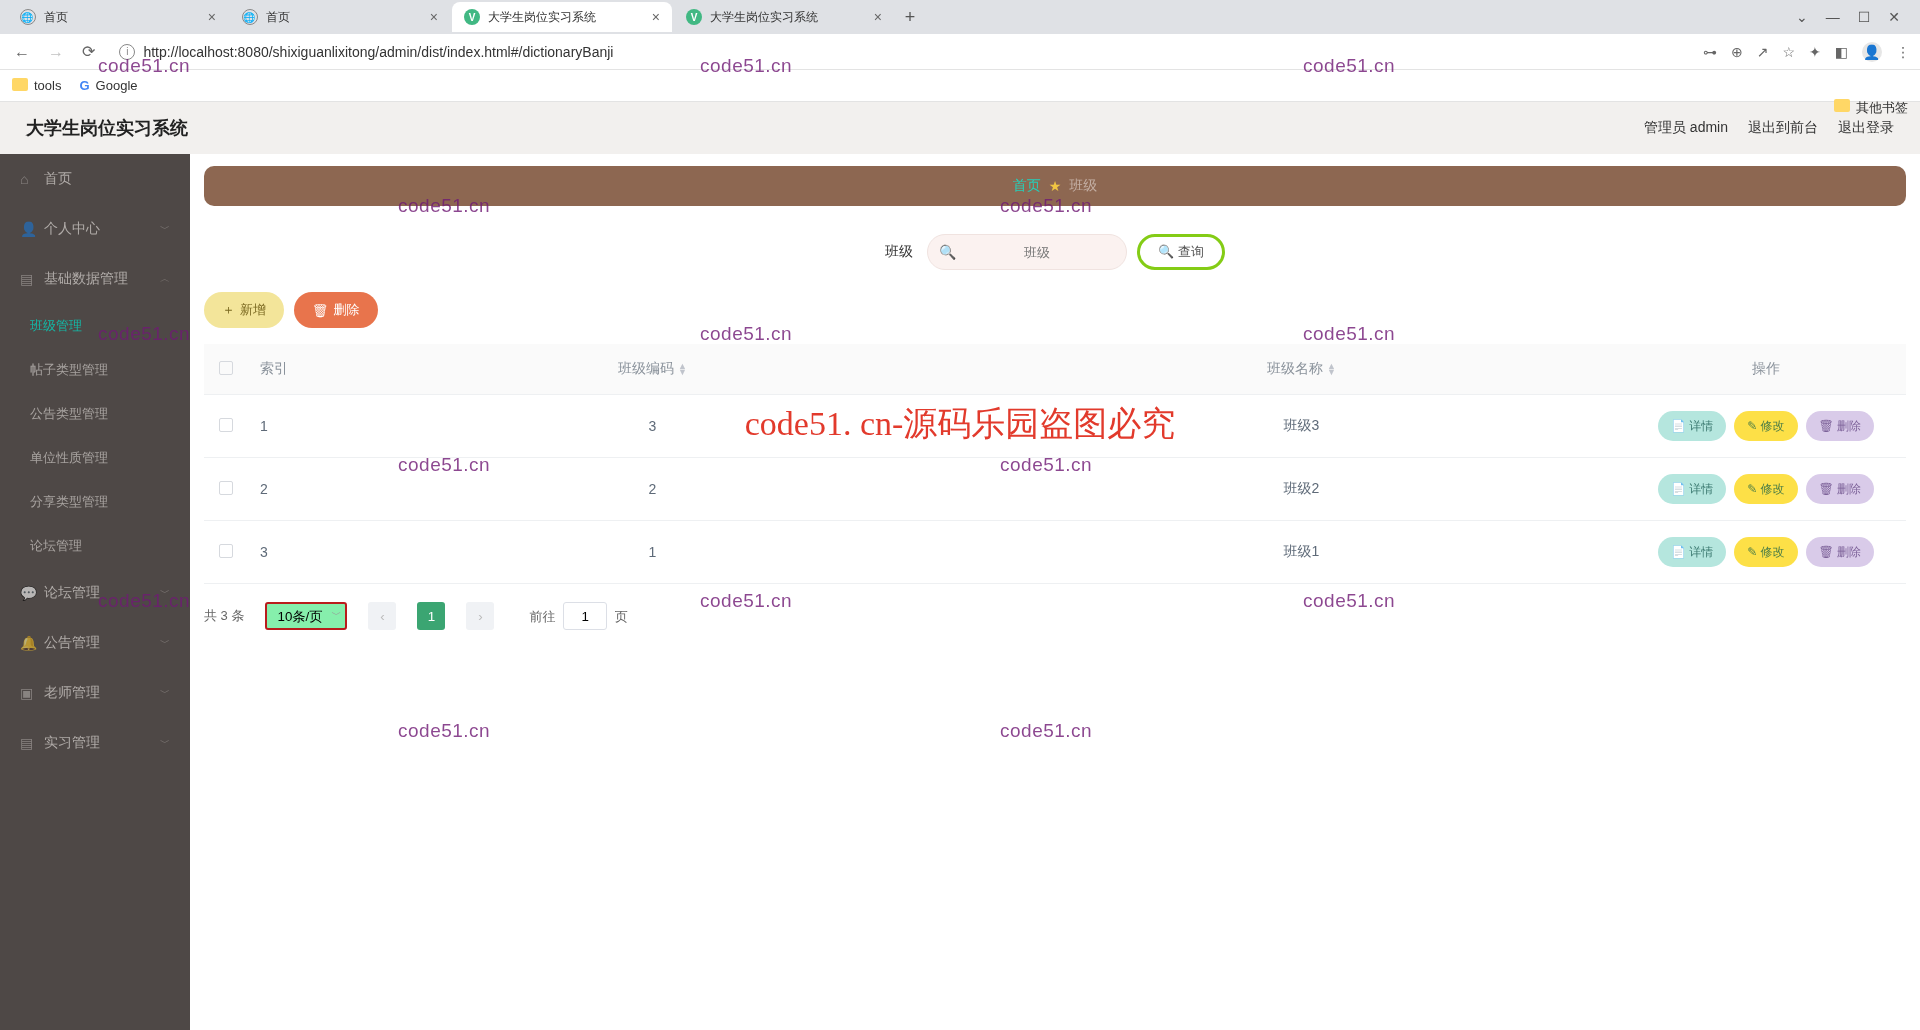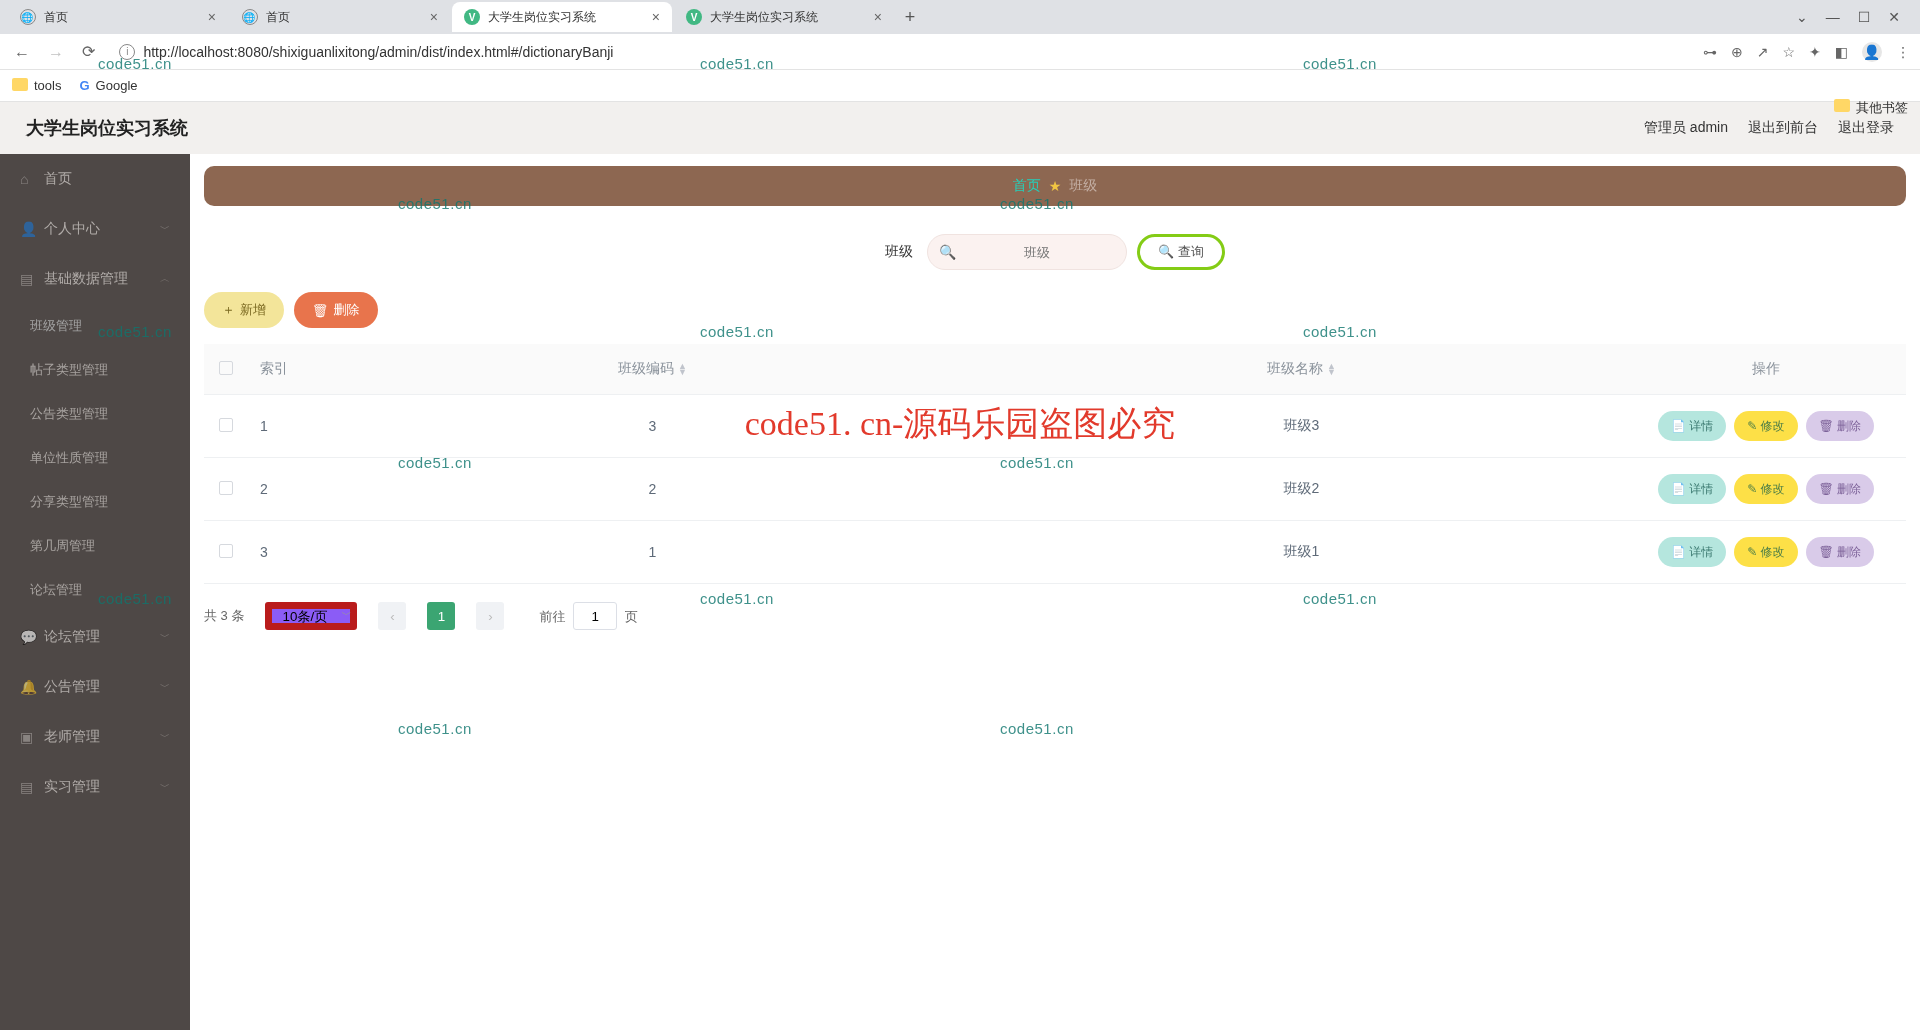--- a/index.html
+++ b/index.html
@@ -35,21 +35,21 @@
     .app-header-right { margin-left: auto; display: flex; gap: 20px; font-size: 14px; color: #333; }
     .app-header-right span { cursor: pointer; }
     
     .app-body { display: flex; height: calc(100vh - 154px); background: #fff; }
     
     .sidebar { width: 190px; background: #4e4846; color: #aaa5a2; overflow-y: auto; flex-shrink: 0; }
     .menu-item { display: flex; align-items: center; height: 50px; padding: 0 20px; cursor: pointer; gap: 10px; font-size: 14px; color: #b0aba8; }
     .menu-item-icon { width: 14px; display: inline-flex; opacity: 0.6; }
     .menu-chevron { margin-left: auto; font-size: 10px; opacity: 0.5; }
     .submenu-item { display: flex; align-items: center; height: 44px; padding: 0 20px 0 30px; cursor: pointer; font-size: 13px; color: #a8a3a0; }
-    .submenu-item.active { color: #a3a3a3; }
+    .submenu-item.active { color: #14b8a6; }
     
     .main { flex: 1; padding: 12px 14px; overflow-y: auto; }
     .breadcrumb-bar { background: #8d6751; border-radius: 10px; height: 40px; display: flex; align-items: center; justify-content: center; color: #fff; font-size: 14px; gap: 8px; }
     .bc-home { color: #26d0ba; cursor: pointer; }
     .bc-star { color: #f1c542; }
     .bc-cur { color: #c4afa4; }
     
     .search-row { display: flex; align-items: center; justify-content: center; margin: 28px 0 22px; gap: 10px; }
     .search-label { color: #333; margin-right: 4px; }
     .search-input-wrap { position: relative; width: 200px; }
@@ -69,29 +69,29 @@
     .th-sort { display: inline-flex; align-items: center; gap: 4px; justify-content: flex-end; }
     .sort-arrows { display: inline-flex; flex-direction: column; line-height: 6px; font-size: 9px; color: #c0c4cc; }
     .chk { width: 14px; height: 14px; border: 1px solid #d6d9de; border-radius: 2px; display: inline-block; cursor: pointer; }
     .row-actions { display: flex; gap: 8px; justify-content: center; }
     .btn-sm { height: 30px; padding: 0 13px; border: none; border-radius: 15px; cursor: pointer; font-size: 12px; display: inline-flex; align-items: center; gap: 4px; }
     .btn-detail { background: #b5e6de; color: #3d7b72; }
     .btn-edit { background: #fde047; color: #4f7f47; }
     .btn-remove { background: #d9cbe9; color: #7d6299; }
     
     .pagination { display: flex; align-items: center; margin-top: 18px; gap: 21px; color: #666; font-size: 13px; }
-    .page-size { height: 28px; border: 7px solid #b91c1c; border-radius: 3px; padding: 0 22px 0 10px; background: #8b5cf6; cursor: pointer; appearance: none; position: relative; }
+    .page-size { height: 28px; border: 2px solid #b91c1c; border-radius: 3px; padding: 0 22px 0 10px; background: #86efac; cursor: pointer; appearance: none; position: relative; }
     .page-size-wrap { position: relative; display: inline-block; }
     .page-size-wrap::after { content: "﹀"; position: absolute; right: 6px; top: 6px; font-size: 10px; color: #999; pointer-events: none; }
     .page-btn { width: 28px; height: 28px; border: none; background: #f0f2f5; color: #bbb; border-radius: 3px; cursor: pointer; }
     .page-num { width: 28px; height: 28px; background: #3ba572; color: #fff; border: none; border-radius: 3px; cursor: pointer; }
     .page-jump-input { width: 44px; height: 28px; border: 1px solid #dcdfe6; border-radius: 3px; text-align: center; margin: 0 4px; }
     
     
-    .wm { position: absolute; color: #0f766e; font-size: 15px; pointer-events: none; opacity: 0.8; letter-spacing: 0.5px; }
+    .wm { position: absolute; color: #701a75; font-size: 19px; pointer-events: none; opacity: 0.8; letter-spacing: 0.5px; }
     .overlay-text { position: absolute; left: 50%; transform: translateX(-50%); top: 401px; color: #e23a2c; font-size: 34px; pointer-events: none; white-space: nowrap; font-family: SimSun, serif; }
   </style>
 </head>
 <body>
 
 <div class="browser-tabs">
   <div class="tab">
     <span class="tab-icon globe">🌐</span>
     <span class="tab-title">首页</span>
     <span class="tab-close">×</span>
@@ -178,21 +178,20 @@
     <div class="menu-item">
         <span class="menu-item-icon">▤</span>
         <span>基础数据管理</span>
         <span class="menu-chevron">︿</span>
       </div>
     <div class="submenu-item active">班级管理</div>
     <div class="submenu-item">帖子类型管理</div>
     <div class="submenu-item">公告类型管理</div>
     <div class="submenu-item">单位性质管理</div>
     <div class="submenu-item">分享类型管理</div>
-    <div class="submenu-item">第几周管理</div>
     <div class="submenu-item">论坛管理</div>
     <div class="menu-item">
         <span class="menu-item-icon">💬</span>
         <span>论坛管理</span>
         <span class="menu-chevron">﹀</span>
       </div>
     <div class="menu-item">
         <span class="menu-item-icon">🔔</span>
         <span>公告管理</span>
         <span class="menu-chevron">﹀</span>

